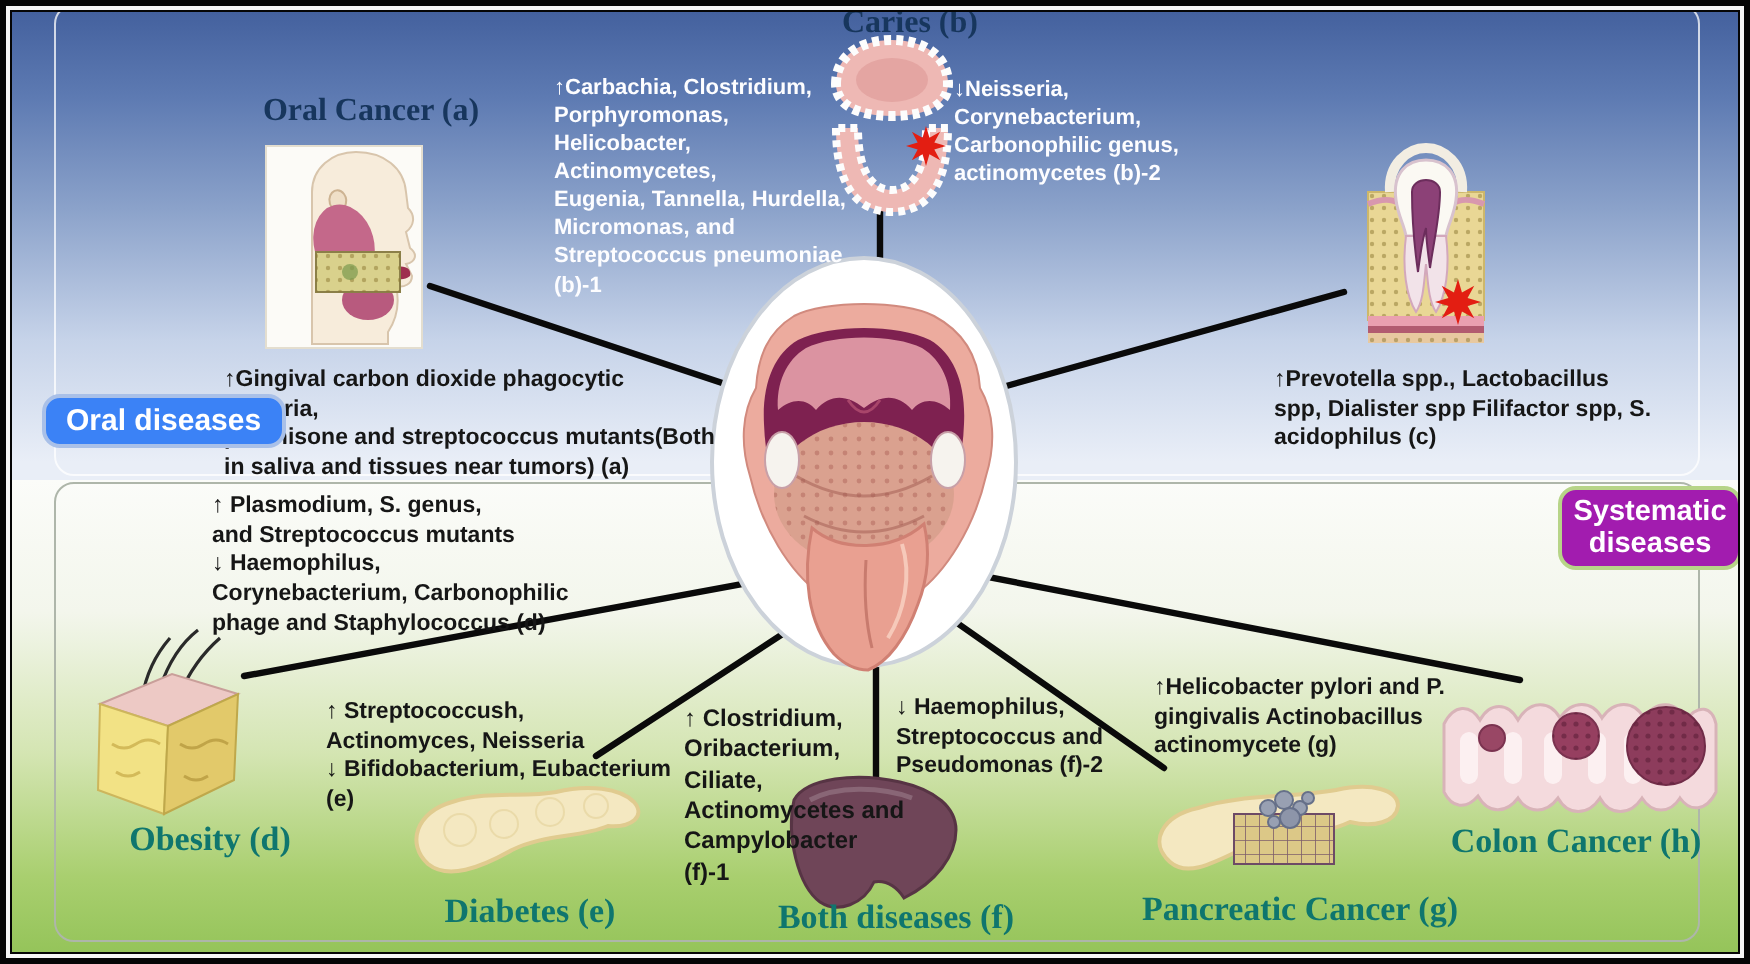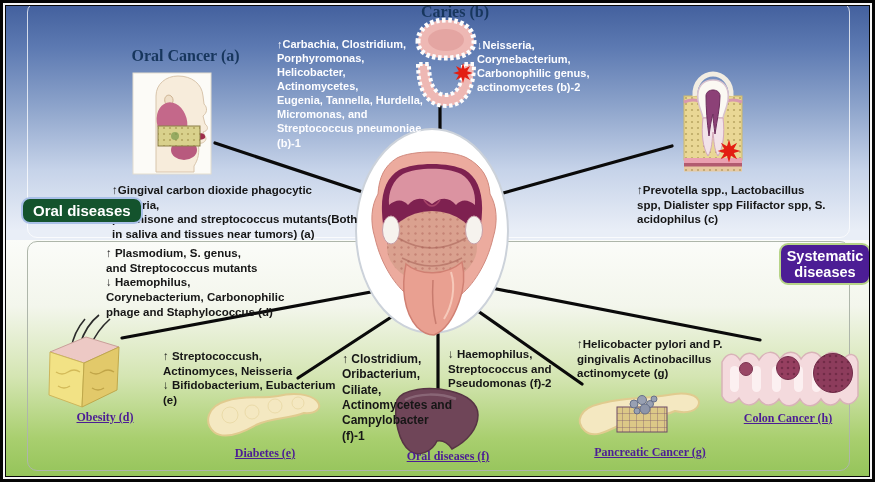--- a/index.html
+++ b/index.html
@@ -12,26 +12,26 @@
   .panel{position:absolute;border-radius:10px;pointer-events:none;}
   .panel-oral{left:27px;top:2px;width:821px;height:234px;border:1px solid rgba(255,255,255,.75);}
   .panel-sys{left:27px;top:241px;width:821px;height:228px;border:1px solid #aeb6aa;}
   .frame1{position:absolute;inset:0;border:3px solid #050505;pointer-events:none;}
   .frame-gap{position:absolute;inset:3px;border:2px solid #f6f6f6;pointer-events:none;}
   .frame2{position:absolute;inset:5px;border:1px solid #050505;pointer-events:none;}
   svg.art{position:absolute;left:0;top:0;pointer-events:none;}
   .txt{position:absolute;white-space:pre-line;}
   .stitle{font-family:"Liberation Serif", serif;font-weight:700;text-align:center;}
   .navy{color:#17365d;font-size:16px;}
-  .blk{color:#4c1d95;font-size:12px;text-decoration:underline;}
+  .blk{color:#0f766e;font-size:17px;}
   .ann{font-weight:700;font-size:11.5px;line-height:1.28;color:#161616;}
   .ann-w{color:#fdfdff;font-size:11px;}
-  .badge-oral{position:absolute;left:21px;top:197px;background:#14532d;border:2px solid #a9c0e8;
+  .badge-oral{position:absolute;left:21px;top:197px;background:#3b82f6;border:2px solid #a9c0e8;
     border-radius:9px;color:#fff;font-weight:700;font-size:15px;padding:3px 10px;}
-  .badge-sys{position:absolute;left:779px;top:243px;width:84px;background:#4c1d95;border:2px solid #b7d488;
+  .badge-sys{position:absolute;left:779px;top:243px;width:84px;background:#a21caf;border:2px solid #b7d488;
     border-radius:9px;color:#fff;font-weight:700;font-size:14.5px;text-align:center;line-height:1.12;padding:3px 2px;}
 </style>
 </head>
 <body>
 
 <div id="stage">
   <div class="bg-top"></div>
   <div class="bg-bottom"></div>
   <div class="panel panel-oral"></div>
   <div class="panel panel-sys"></div>
@@ -166,21 +166,21 @@
       <circle cx="833" cy="373" r="19.5" fill="#8d3c5c" stroke="#712c48"></circle>
       <circle cx="833" cy="373" r="19.5" fill="url(#tum)"></circle>
       <circle cx="788" cy="368" r="11.5" fill="url(#tum)"></circle>
     </g>
   </svg>
 
   <div class="txt stitle navy" style="left:395px;top:3px;width:120px;">Caries (b)</div>
   <div class="txt stitle navy" style="left:118px;top:47px;width:135px;">Oral Cancer (a)</div>
   <div class="txt stitle blk" style="left:40px;top:410px;width:130px;">Obesity (d)</div>
   <div class="txt stitle blk" style="left:200px;top:446px;width:130px;">Diabetes (e)</div>
-  <div class="txt stitle blk" style="left:378px;top:449px;width:140px;">Oral diseases (f)</div>
+  <div class="txt stitle blk" style="left:378px;top:449px;width:140px;">Both diseases (f)</div>
   <div class="txt stitle blk" style="left:565px;top:445px;width:170px;text-align:center;">Pancreatic Cancer (g)</div>
   <div class="txt stitle blk" style="left:718px;top:411px;width:140px;">Colon Cancer (h)</div>
 
   <div class="txt ann ann-w" style="left:277px;top:37px;width:152px;">↑Carbachia, Clostridium,
 Porphyromonas,
 Helicobacter, Actinomycetes,
 Eugenia, Tannella, Hurdella,
 Micromonas, and
 Streptococcus pneumoniae
 (b)-1</div>

